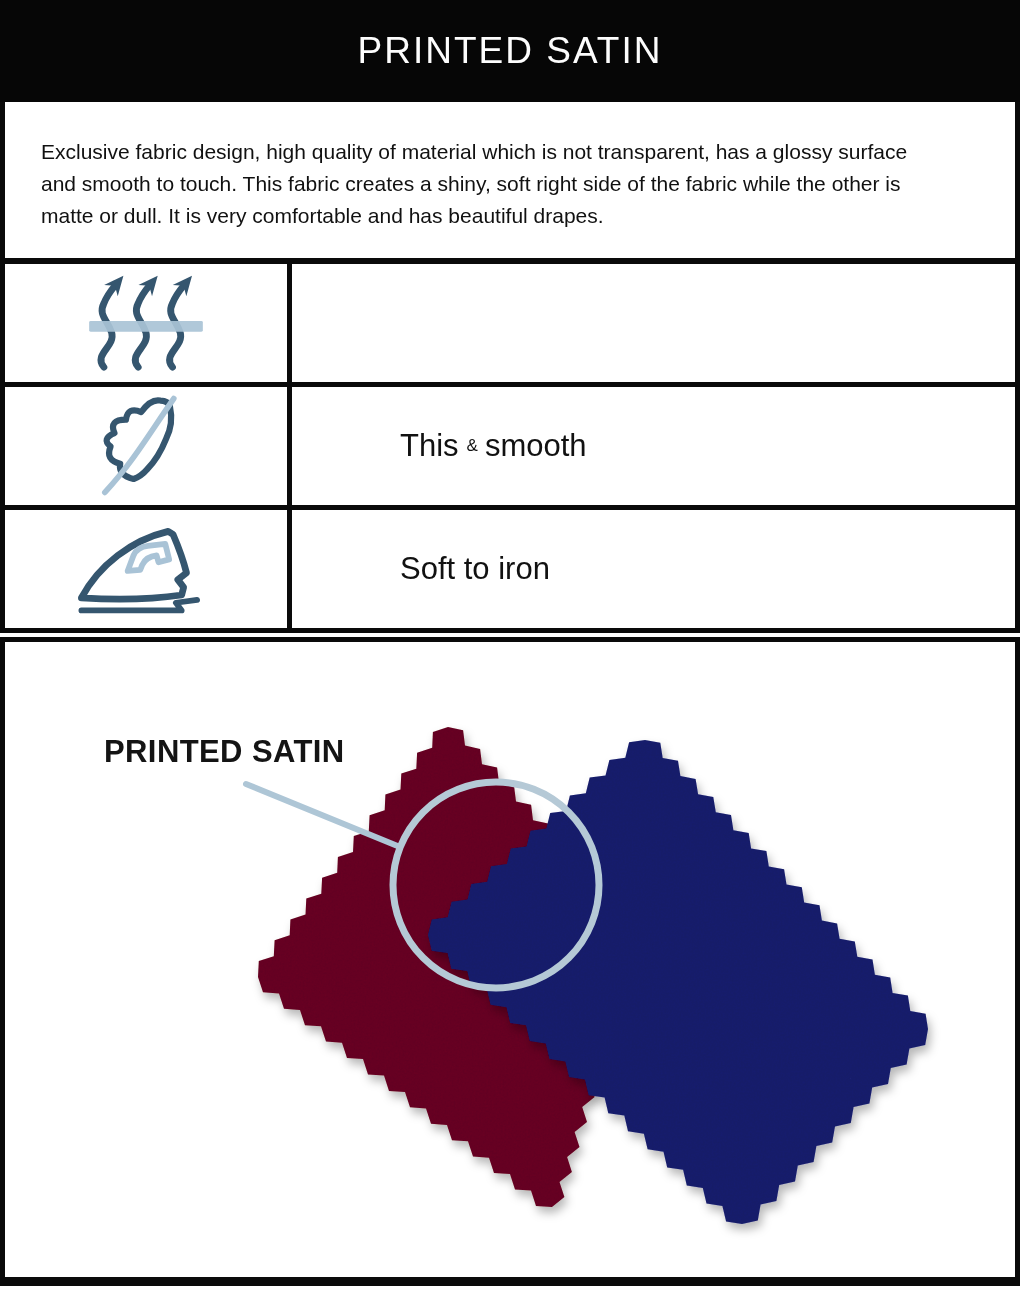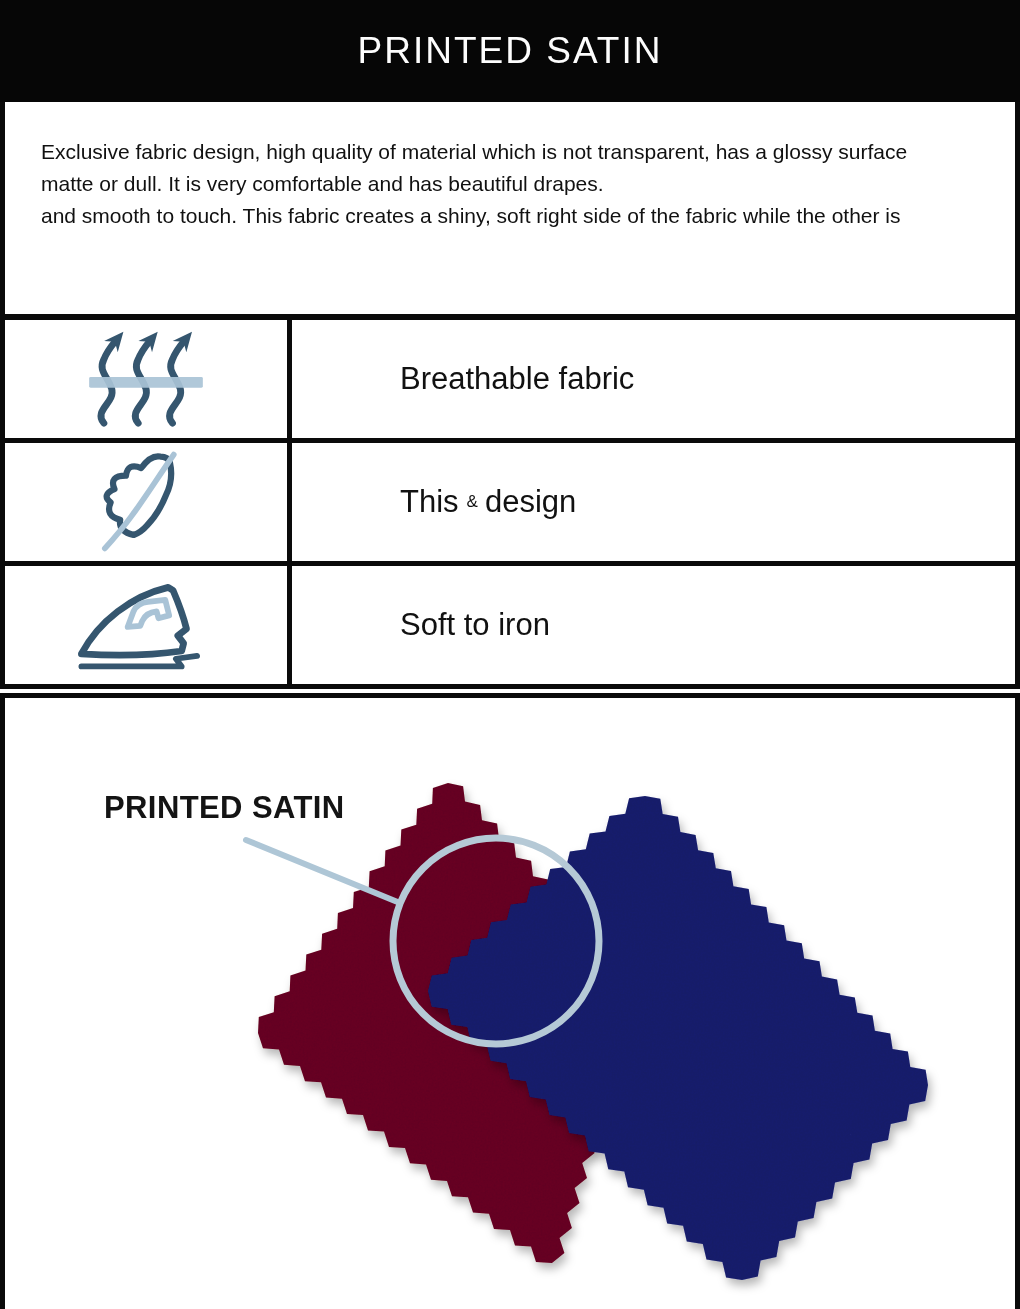--- a/index.html
+++ b/index.html
@@ -14,21 +14,21 @@
     font-family:"Liberation Sans", sans-serif;color:var(--text);
   }
   .header{
     height:102px;background:var(--header_bg);
     display:flex;align-items:center;justify-content:center;
   }
   .header-title{
     color:#fdfdfd;font-size:37px;font-weight:400;letter-spacing:2px;
   }
   .desc-box{
-    height:218px;
+    height:162px;
     border-left:5px solid var(--border);
     border-right:5px solid var(--border);
     border-bottom:6px solid var(--border);
     padding:34px 20px 0 36px;
     font-size:21px;line-height:32px;
   }
   .desc-line{white-space:nowrap;}
   .feature-row{
     height:123px;display:flex;
     border-left:5px solid var(--border);
@@ -60,54 +60,53 @@
 </style>
 </head>
 <body>
 
 <div class="header">
   <div class="header-title">PRINTED SATIN</div>
 </div>
 
 <div class="desc-box">
   <div class="desc-line">Exclusive fabric design, high quality of material which is not transparent, has a glossy surface</div>
+  <div class="desc-line">and smooth to touch. This fabric creates a shiny, soft right side of the fabric while the other is</div>
   <div class="desc-line">matte or dull. It is very comfortable and has beautiful drapes.</div>
-  <div class="desc-line">and smooth to touch. This fabric creates a shiny, soft right side of the fabric while the other is</div>
 </div>
 
 <div class="feature-row">
   <div class="icon-cell">
     <svg class="icon-svg" width="124" height="98" viewBox="0 0 124 100">
       <defs>
         <marker id="ah" viewBox="0 0 12 12" refX="5" refY="6" markerWidth="3.1" markerHeight="3.1" orient="auto">
           <path d="M0,1 L11,6 L0,11 L3.5,6 Z" style="fill:var(--icon_dark)"></path>
         </marker>
       </defs>
       <g fill="none" style="stroke:var(--icon_dark)" stroke-width="7" stroke-linecap="round">
         <path d="M19,95 C8,82 31,74 27,60 C23,47 13,42 19,30 C23,20 27,16 32,10" marker-end="url(#ah)"></path>
         <path d="M54,95 C43,82 66,74 62,60 C58,47 48,42 54,30 C58,20 62,16 67,10" marker-end="url(#ah)"></path>
         <path d="M89,95 C78,82 101,74 97,60 C93,47 83,42 89,30 C93,20 97,16 102,10" marker-end="url(#ah)"></path>
       </g>
       <rect x="4" y="48" width="116" height="11" rx="1.5" style="fill:var(--icon_light)" opacity="0.92"></rect>
     </svg>
   </div>
-  <div class="label-cell">Breathable fabric</div>
 </div>
 
 <div class="feature-row">
   <div class="icon-cell">
     <svg class="icon-svg" width="106" height="110" viewBox="0 0 110 115">
       <path d="M42,92 Q26,88 28,76 Q12,72 18,58 Q8,50 22,44 Q16,30 34,30 Q36,16 50,22 Q60,8 70,10 Q78,10 80,16 Q84,34 76,50 Q68,70 56,82 Q50,89 42,92 Z" fill="none" style="stroke:var(--icon_dark)" stroke-width="6.5" stroke-linejoin="round"></path>
       <path d="M84,8 C66,34 52,56 40,72 C32,83 22,95 12,106" fill="none" style="stroke:var(--icon_light)" stroke-width="6" stroke-linecap="round"></path>
     </svg>
   </div>
   <div class="label-cell">
     <span>This</span>
       <span class="amp">&amp;</span>
-      <span>design</span>
+      <span>smooth</span>
   </div>
 </div>
 
 <div class="feature-row">
   <div class="icon-cell">
     <svg class="icon-svg" width="146" height="108" viewBox="0 0 150 112">
       <path d="M8,86 C26,52 60,26 98,17 L103,20 C109,34 114,48 117,60 L108,67 L114,75 L112,83 C78,88 40,88 8,86 Z" fill="none" style="stroke:var(--icon_dark)" stroke-width="7" stroke-linejoin="round" stroke-linecap="round"></path>
       <path d="M8,99 L112,99 L106,91 L128,88" fill="none" style="stroke:var(--icon_dark)" stroke-width="6" stroke-linejoin="round" stroke-linecap="round"></path>
       <path d="M56,58 L62,42 Q66,33 77,32 L95,30 L99,46 L88,49 L86,42 Q75,43 71,52 L69,57 Z" fill="none" style="stroke:var(--icon_light)" stroke-width="6" stroke-linejoin="round"></path>
     </svg>

